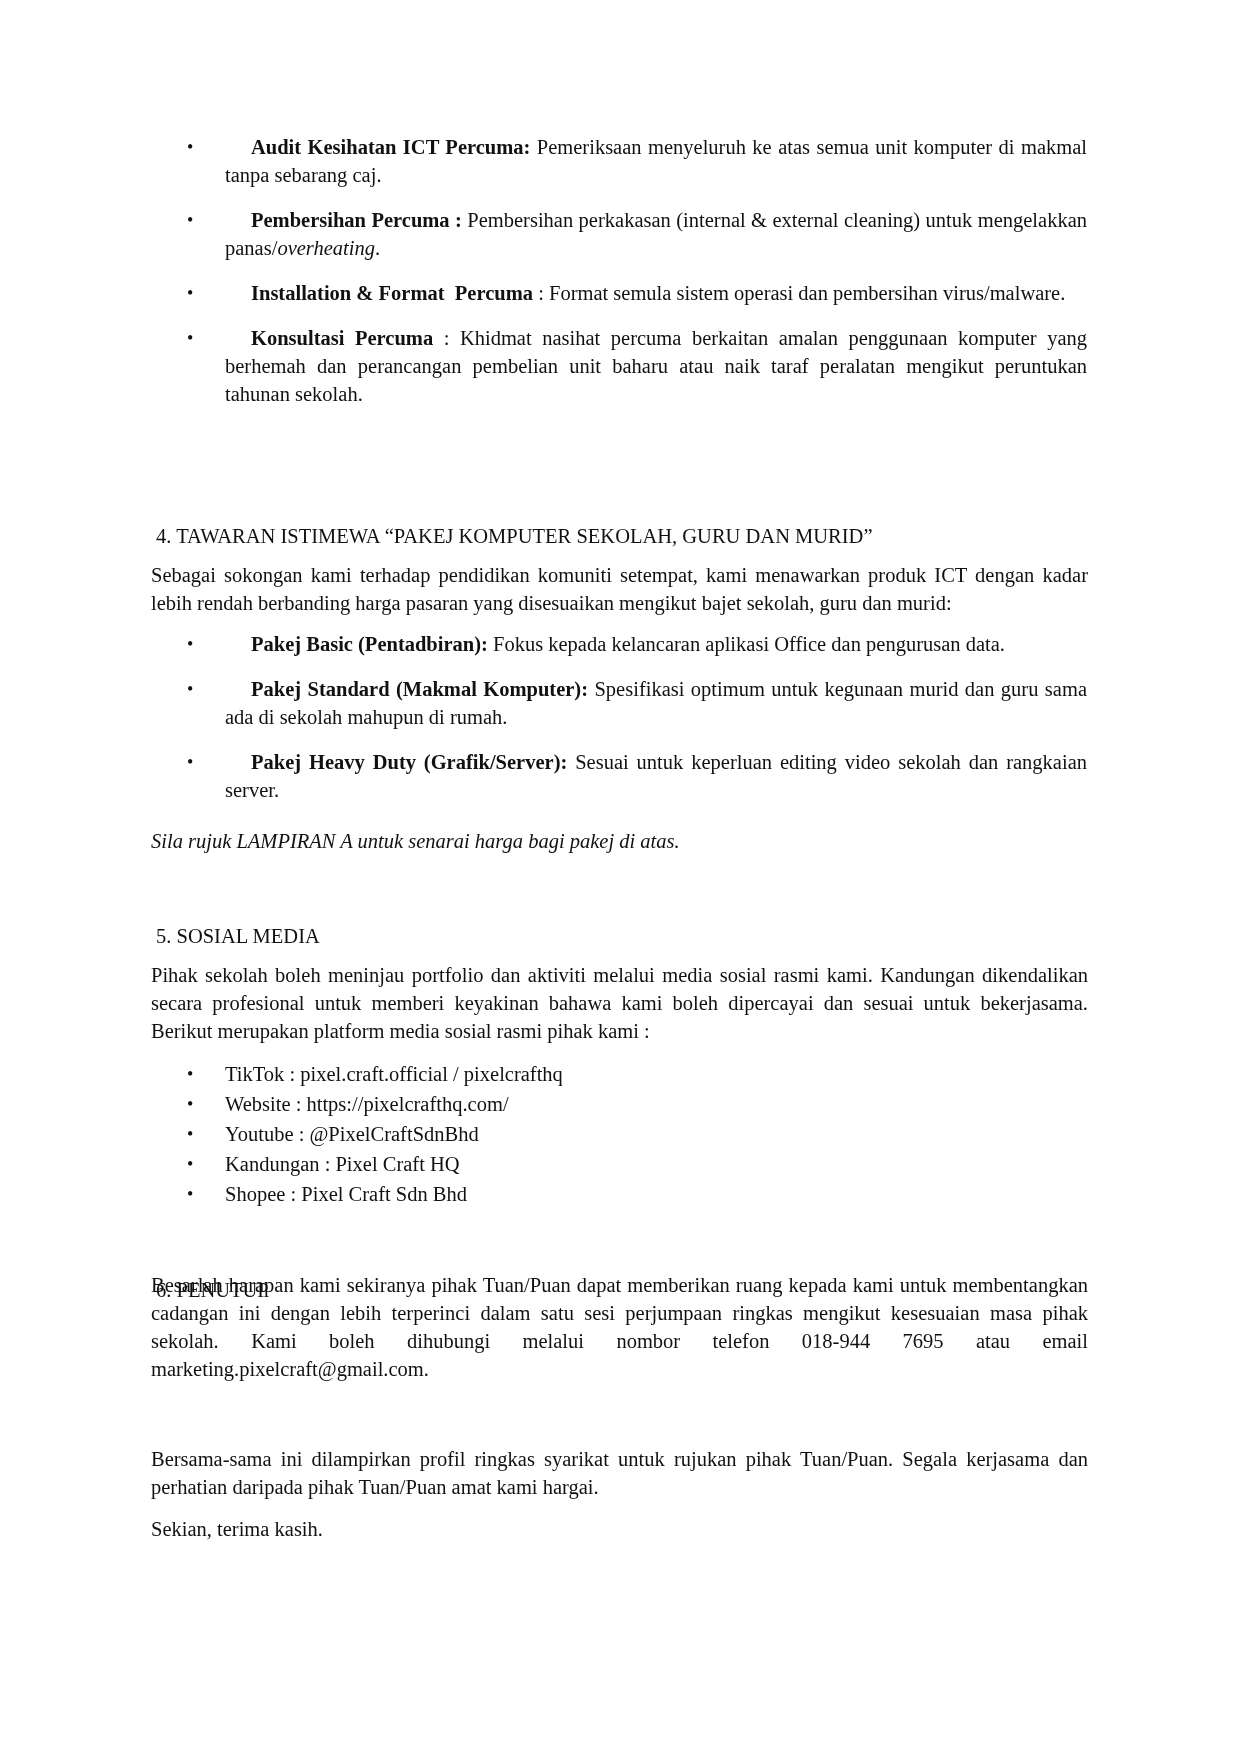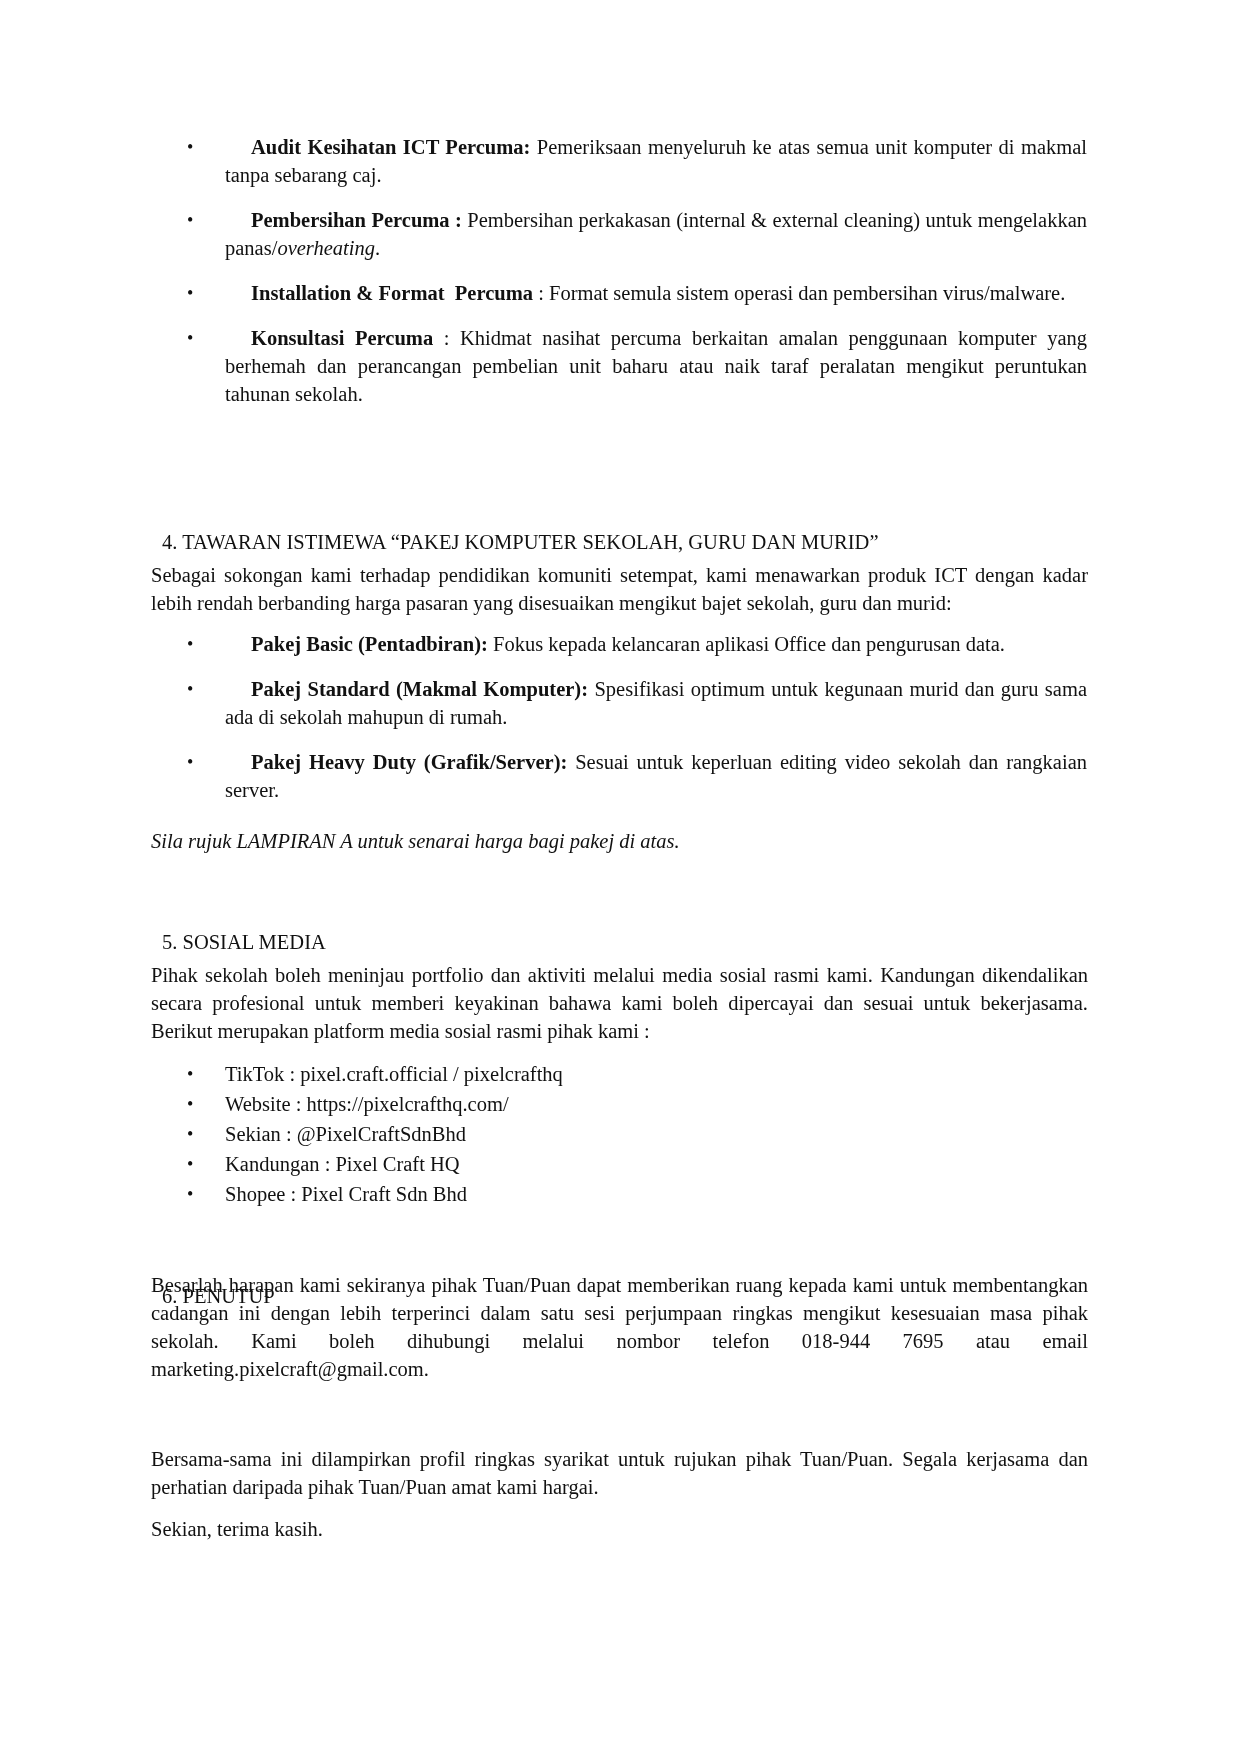--- a/index.html
+++ b/index.html
@@ -1,20 +1,20 @@
 <!DOCTYPE html>
 <html><head>
 <meta charset="utf-8">
 <style>
   html, body { margin: 0; padding: 0; background: #ffffff; }
   body { width: 1241px; height: 1755px; position: relative; overflow: hidden;
          font-family: "Liberation Serif", "DejaVu Serif", serif; color: #111111; font-size: 20.5px; }
   .page { position: absolute; left: 150px; top: 0; width: 937px; }
   .para { margin: 1px; line-height: 28px; text-align: justify; }
-  .heading { margin: 12px; line-height: 28px; }
+  .heading { margin: 6px; line-height: 28px; }
   ul.blist { list-style: none; margin: 0; padding: 0; }
   ul.blist li { position: relative; padding-left: 75px; line-height: 28px; text-align: justify; }
   ul.blist li .bullet { position: absolute; left: 37px; top: 0; width: 20px; font-size: 18px; }
   ul.spaced li { margin-bottom: 17px; }
   ul.tight li { margin-bottom: 2px; text-align: left; }
   b { font-weight: bold; margin-left: 26px; }
   i { }
 </style>
 </head>
 <body>
@@ -64,21 +64,21 @@
     <li>
       <span class="bullet">•</span>
       <span>TikTok : pixel.craft.official / pixelcrafthq</span>
     </li>
     <li>
       <span class="bullet">•</span>
       <span>Website : https://pixelcrafthq.com/</span>
     </li>
     <li>
       <span class="bullet">•</span>
-      <span>Sekian : @PixelCraftSdnBhd</span>
+      <span>Youtube : @PixelCraftSdnBhd</span>
     </li>
     <li>
       <span class="bullet">•</span>
       <span>Kandungan : Pixel Craft HQ</span>
     </li>
     <li>
       <span class="bullet">•</span>
       <span>Shopee : Pixel Craft Sdn Bhd</span>
     </li>
   </ul>

